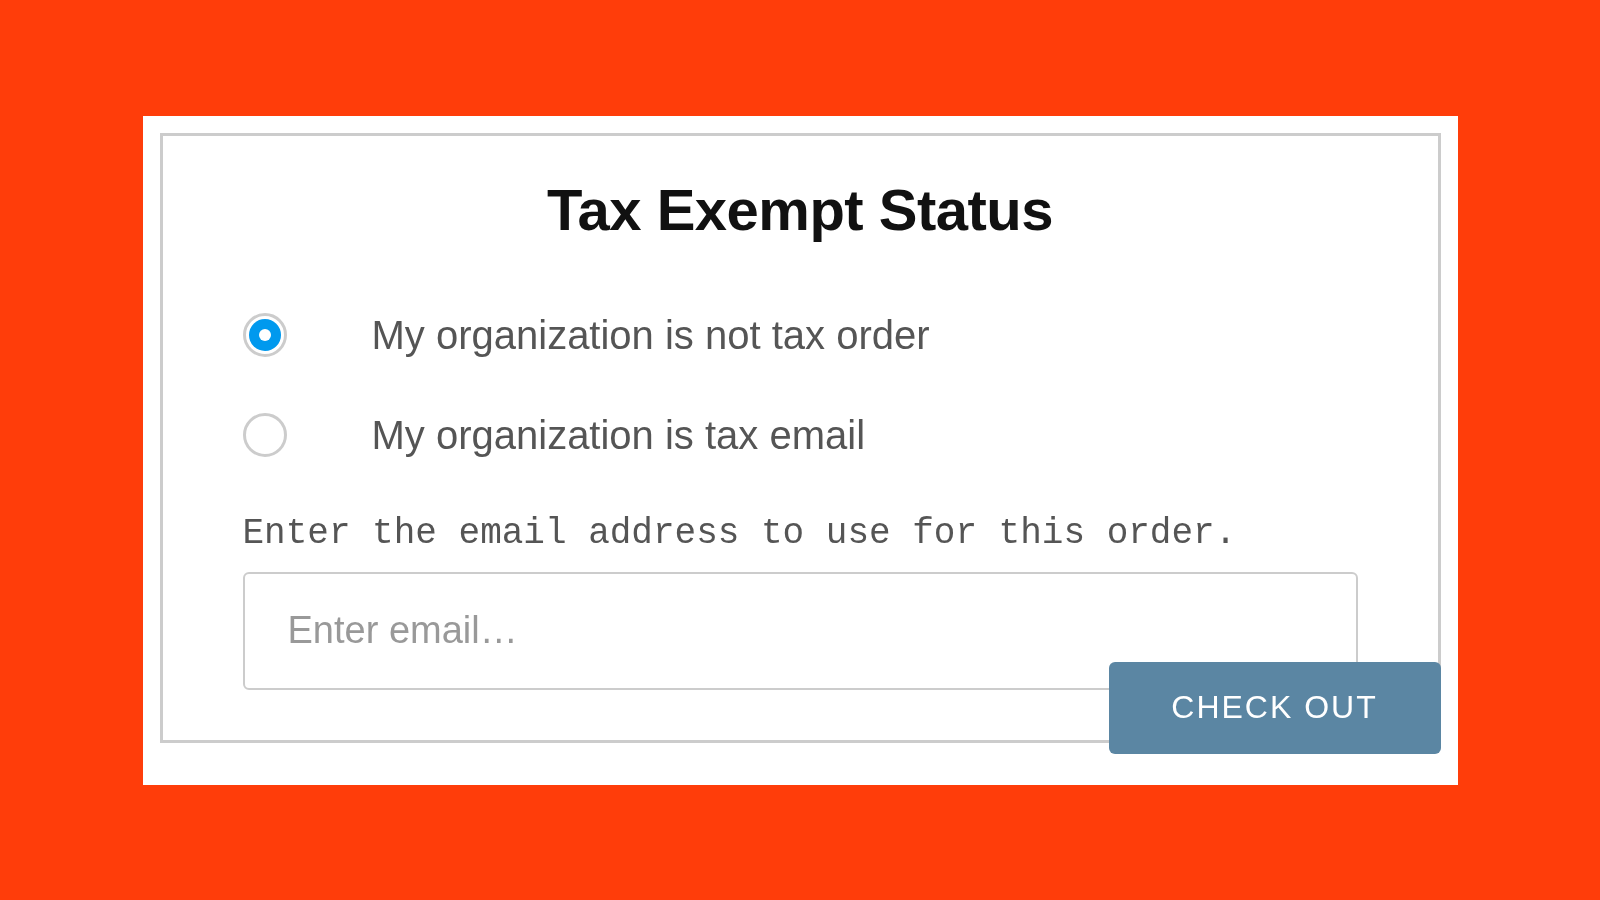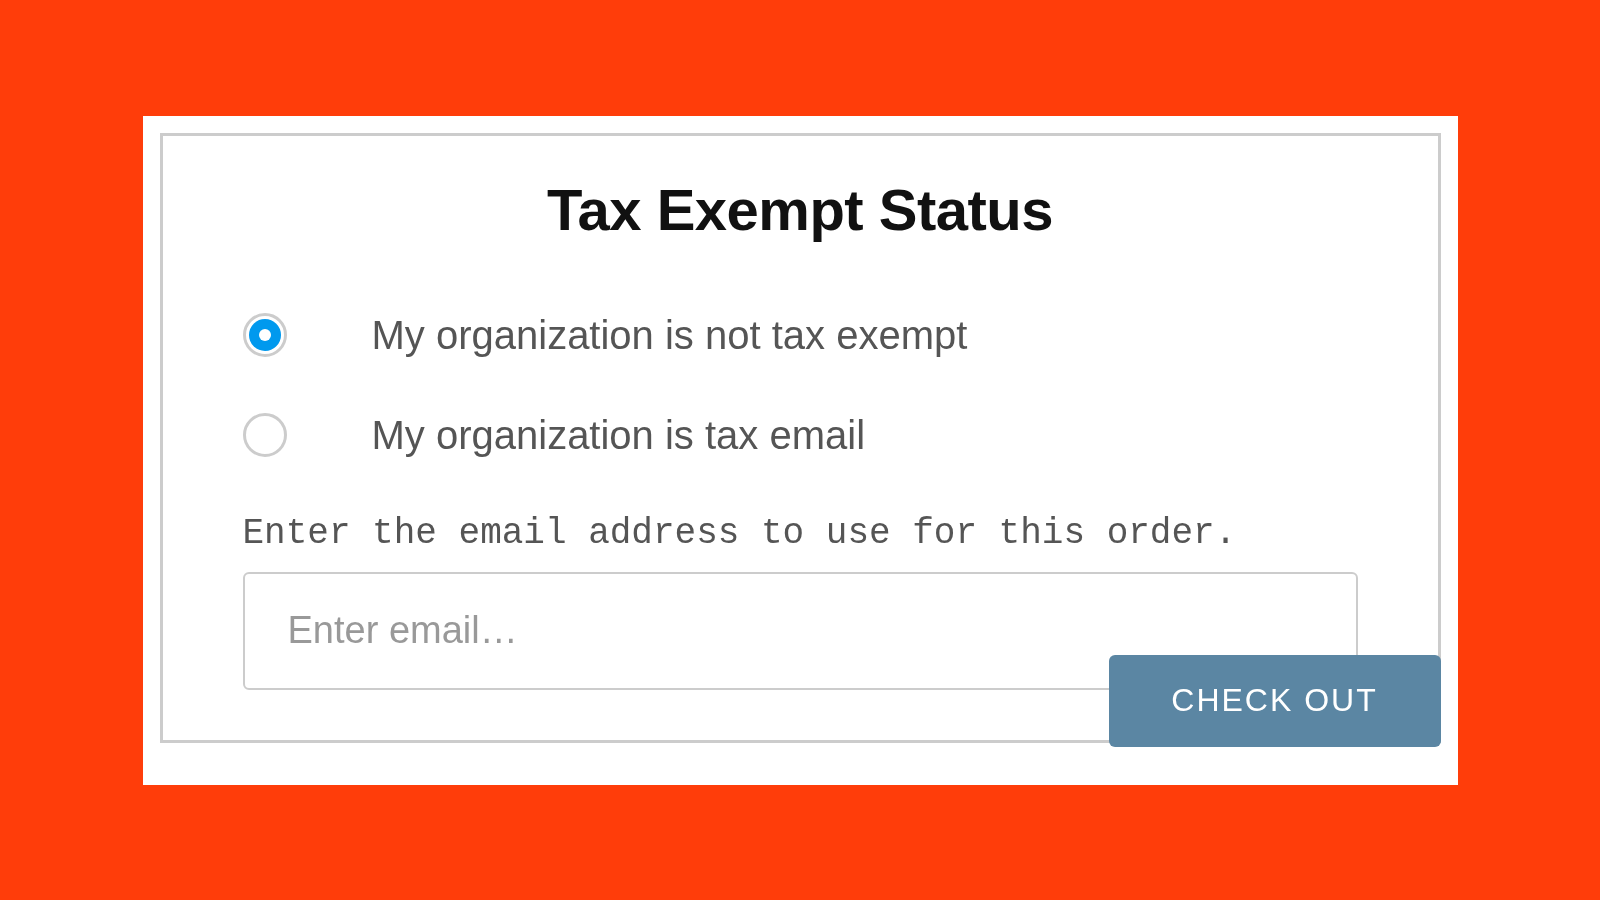--- a/index.html
+++ b/index.html
@@ -98,21 +98,21 @@
       padding: 0 43px;
       color: #333333;
       font-family: inherit;
     }
     .email-input::placeholder {
       color: #999999;
     }
     .checkout-btn {
       position: absolute;
       right: 17px;
-      bottom: 38px;
+      bottom: 31px;
       width: 332px;
       height: 92px;
       background-color: #5b86a3;
       color: #ffffff;
       font-size: 32px;
       font-weight: 400;
       letter-spacing: 2px;
       border: none;
       border-radius: 6px;
       cursor: pointer;
@@ -127,21 +127,21 @@
     <h1 class="title">Tax Exempt Status</h1>
 
     <div class="radio-group">
 
       <div class="radio-row">
         <div class="radio-outer">
           <div class="radio-inner-selected">
             <div class="radio-dot"></div>
           </div>
         </div>
-        <span class="radio-label">My organization is not tax exempt</span>
+        <span class="radio-label">My organization is not tax order</span>
       </div>
 
       <div class="radio-row">
         <div class="radio-outer unselected"></div>
         <span class="radio-label">My organization is tax email</span>
       </div>
 
     </div>
 
     <div class="email-prompt">Enter the email address to use for this order.</div>

